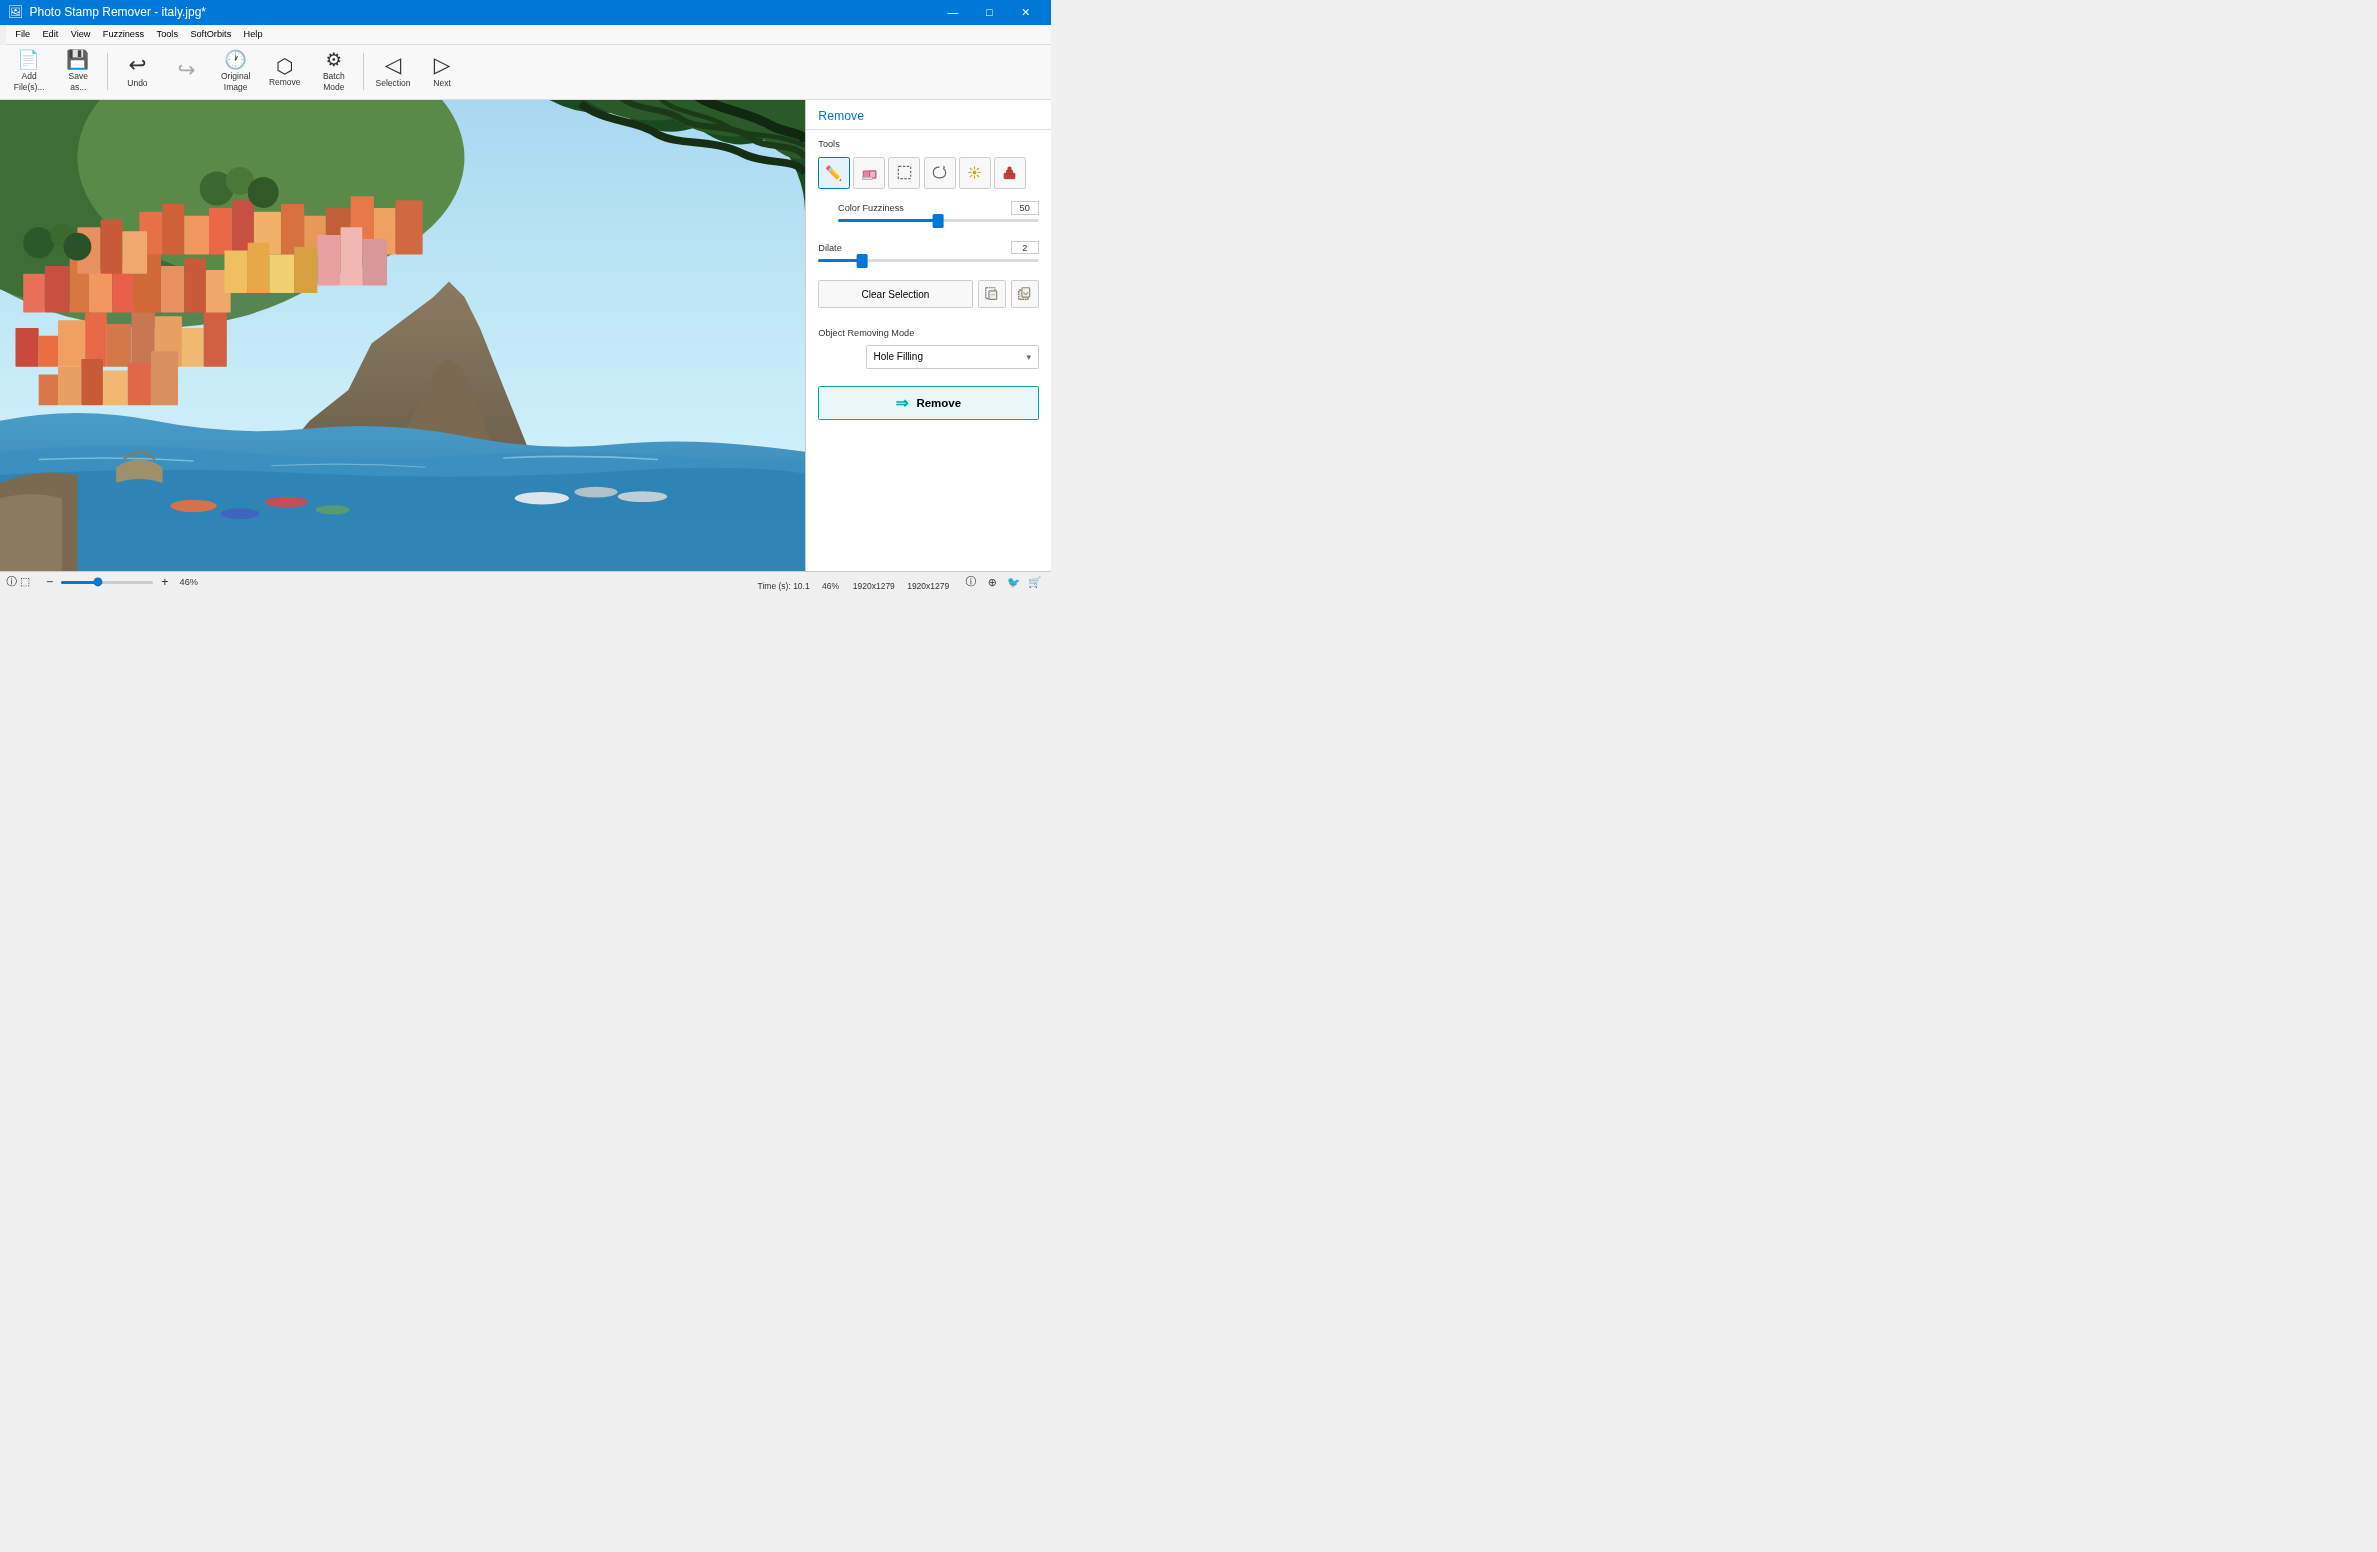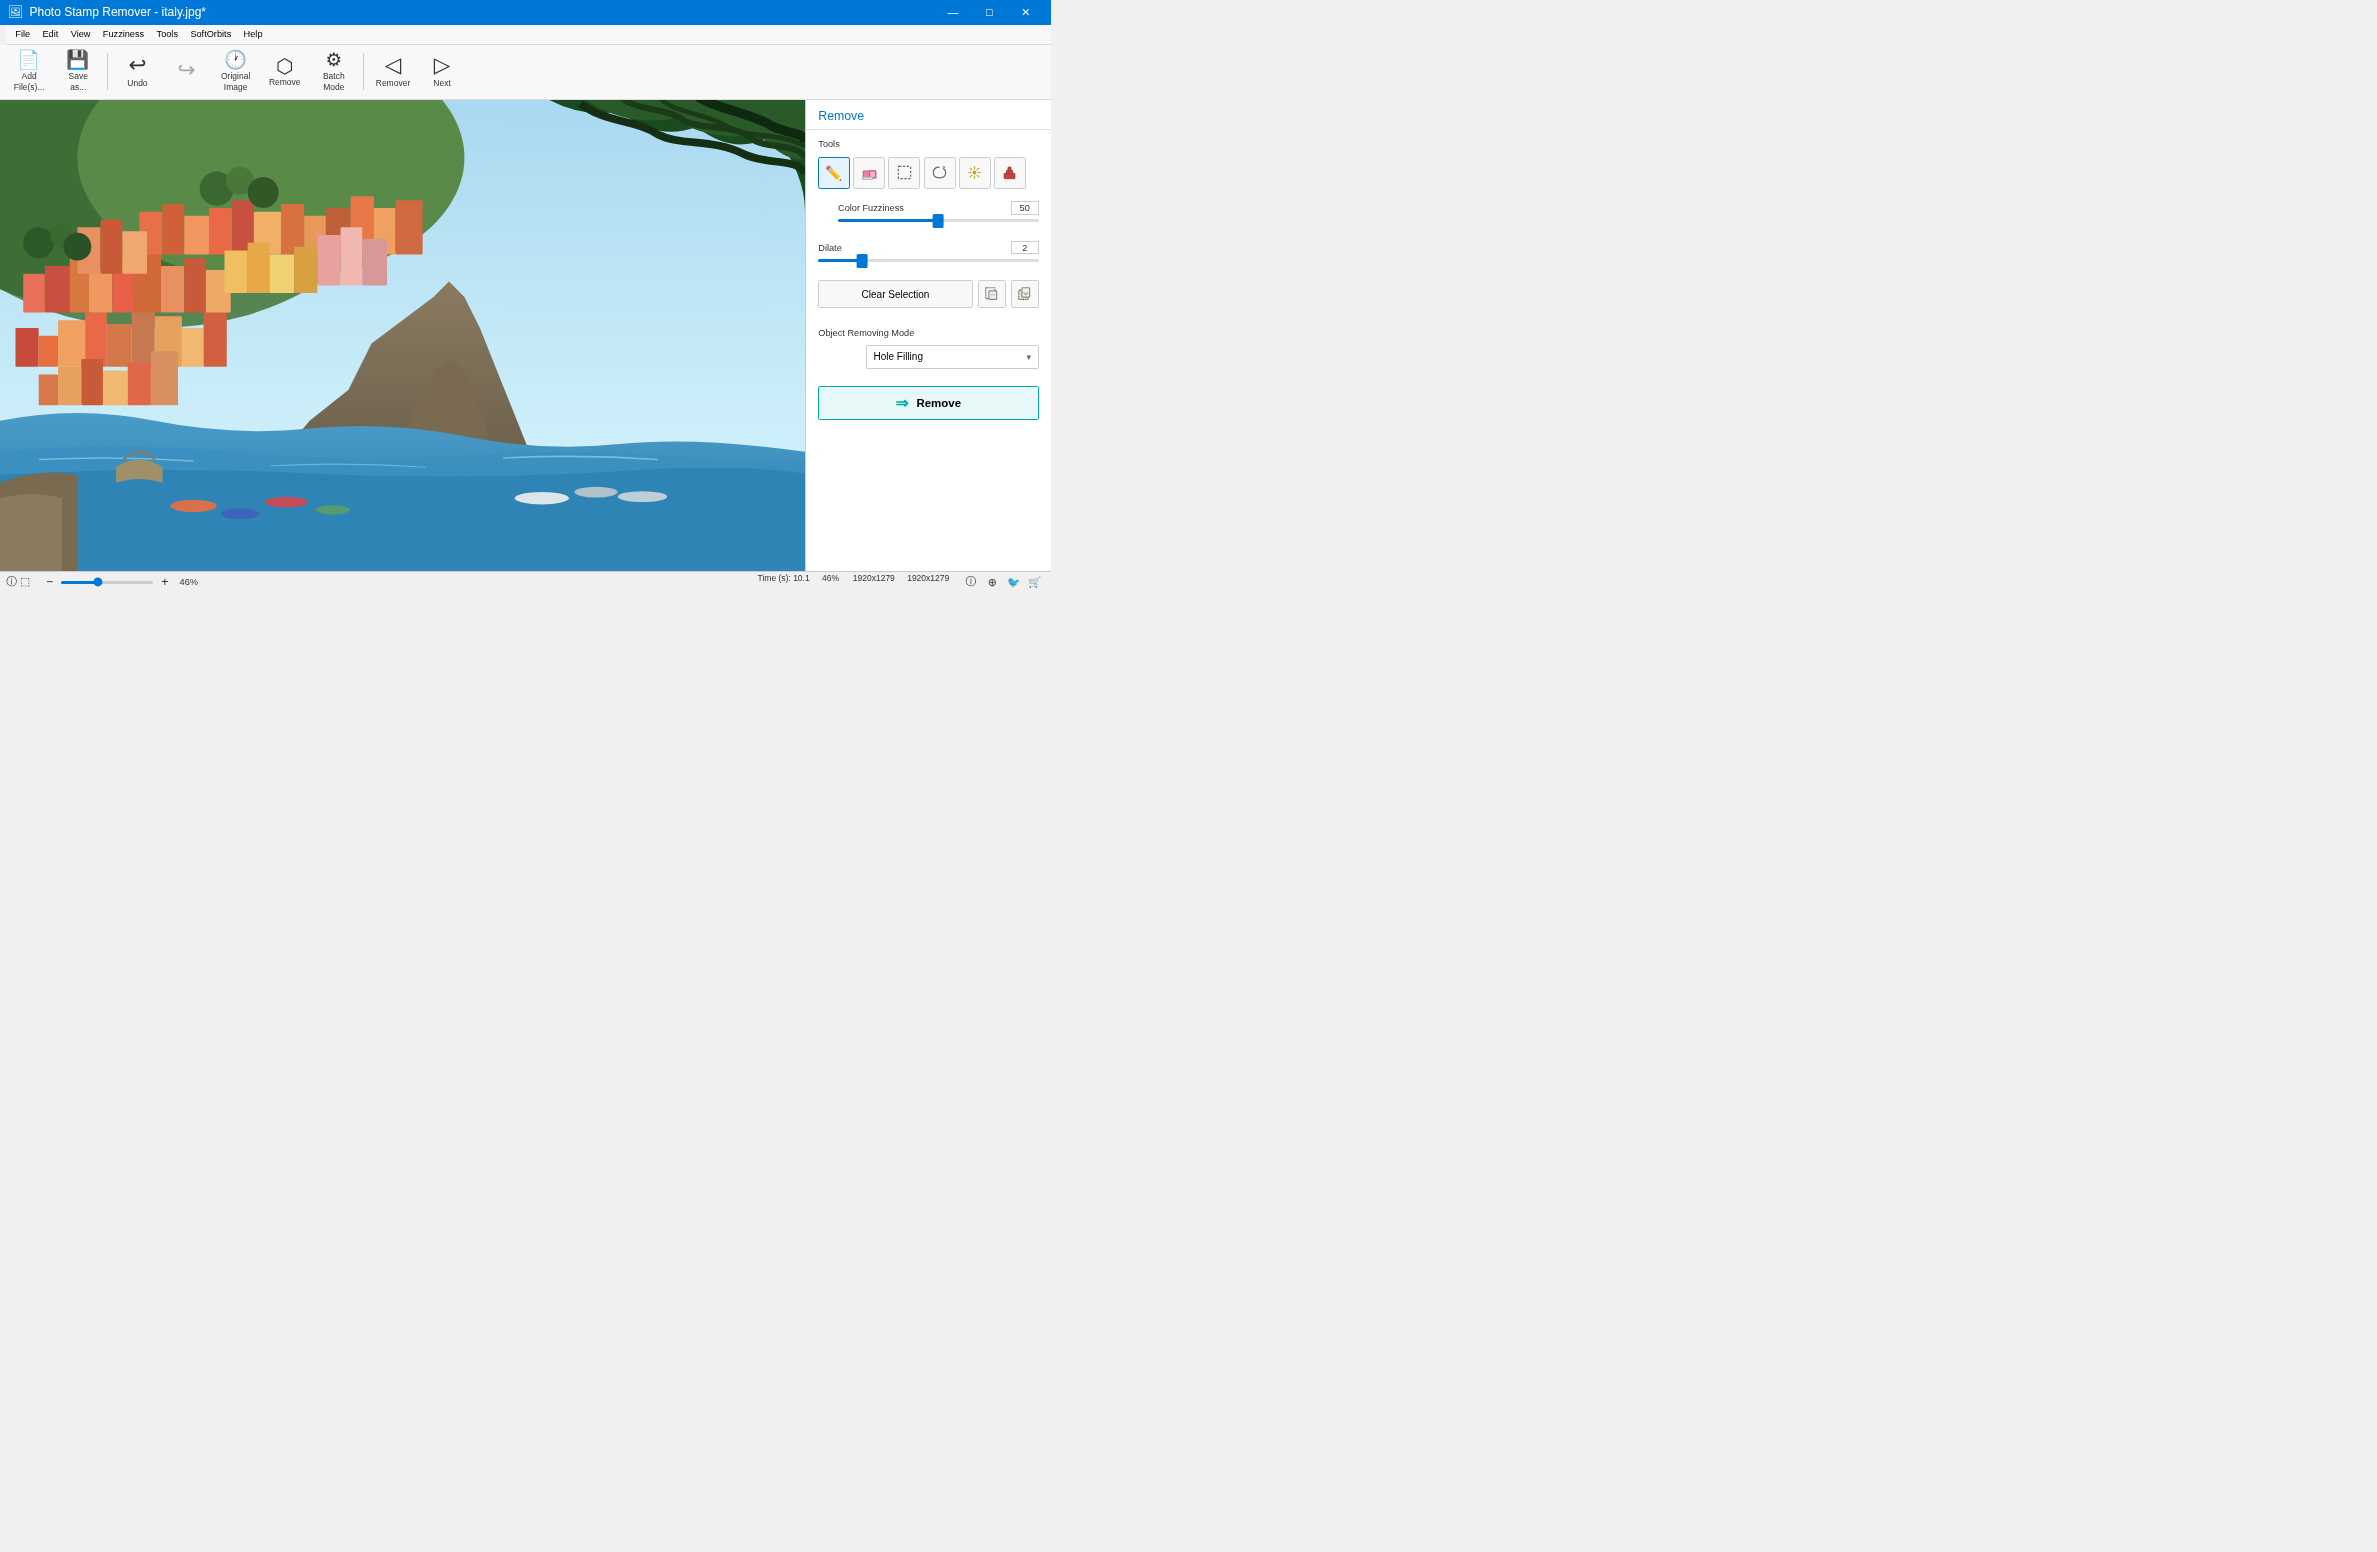--- a/index.html
+++ b/index.html
@@ -227,21 +227,21 @@
     }
     .zoom-fill {
       position: absolute; left: 0; top: 0; height: 100%; background: #0078d7; border-radius: 1.5px; width: 40%;
     }
     .zoom-thumb {
       position: absolute; top: 50%; transform: translate(-50%,-50%);
       width: 9.2px; height: 9.2px; background: #0078d7; border-radius: 50%; left: 40%;
     }
     .zoom-pct { font-size: 9.2px; color: #333; margin-left: 3.1px; }
     .status-right {
-      margin-left: auto; display: flex; align-items: flex-start; gap: 12.3px;
+      margin-left: auto; display: flex; align-items: flex-end; gap: 12.3px;
     }
     .status-text { font-size: 8.5px; color: #333; }
     .status-nav-icons { display: flex; gap: 3.1px; }
     .status-nav-icon { font-size: 10.8px; cursor: pointer; width: 18.5px; height: 18.5px; display: flex; align-items: center; justify-content: center; }
 
     
     .photo-container {
       width: 100%;
       height: 100%;
       background: #87ceeb;
@@ -306,21 +306,21 @@
     <span class="tb-icon" style="font-size:20px;">⬡</span>
     <span class="tb-label">Remove</span>
   </button>
   <button class="toolbar-btn">
     <span class="tb-icon">⚙</span>
     <span class="tb-label">Batch<br>Mode</span>
   </button>
   <div class="toolbar-separator"></div>
   <button class="toolbar-btn">
     <span class="tb-icon" style="font-size:21.5px;">◁</span>
-    <span class="tb-label">Remover</span>
+    <span class="tb-label">Selection</span>
   </button>
   <button class="toolbar-btn">
     <span class="tb-icon" style="font-size:21.5px;">▷</span>
     <span class="tb-label">Next</span>
   </button>
 </div>
 
 <div class="main-layout">
 
   <div class="canvas-area">

